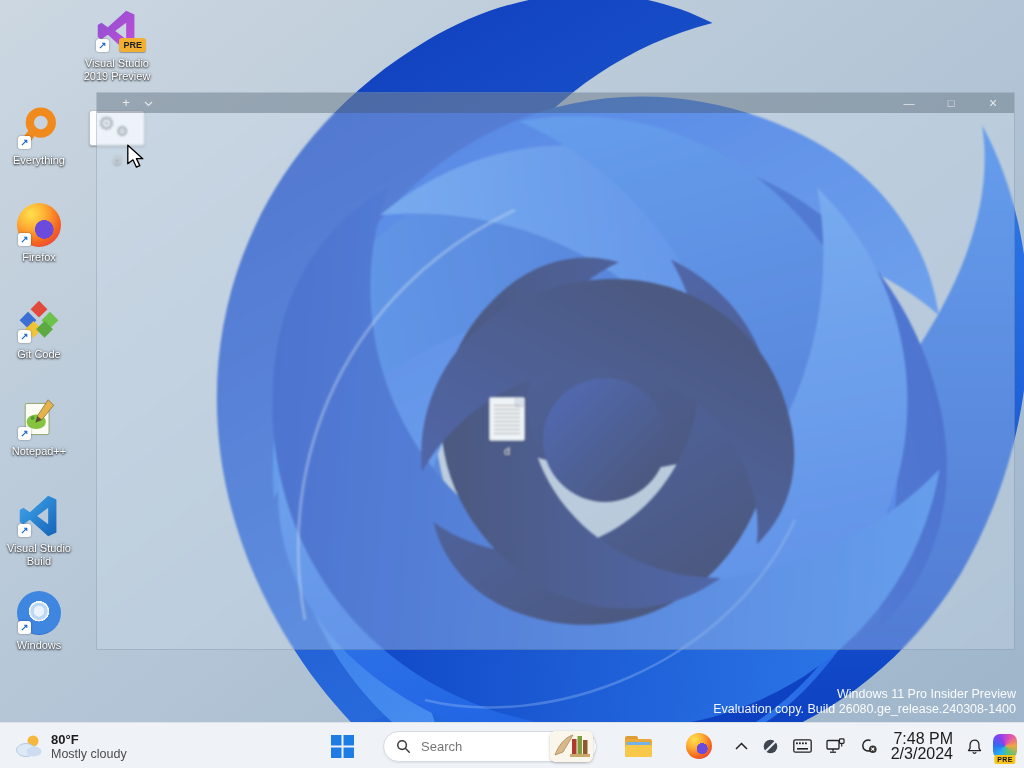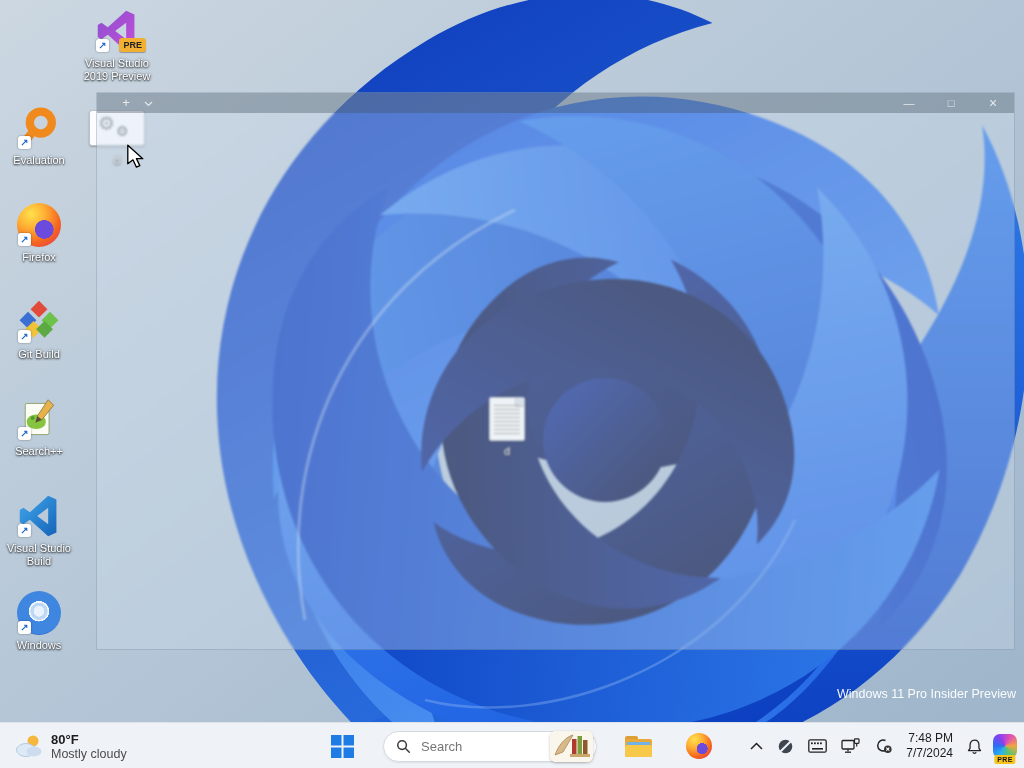--- a/index.html
+++ b/index.html
@@ -70,21 +70,21 @@
     font-family:"Liberation Sans","DejaVu Sans",sans-serif;}
   .hl-card{position:absolute;right:3px;top:-1px;width:43px;height:31px;background:#fff;border-radius:6px;
     box-shadow:0 1px 3px rgba(0,0,0,.25);overflow:hidden;}
   .tb-folder{position:relative;width:27px;height:21px;display:inline-block;}
   .tb-folder .f-back{position:absolute;left:0;top:0;width:13px;height:6px;background:#dd9f33;border-radius:2px 2px 0 0;}
   .tb-folder .f-back2{position:absolute;left:0;top:3px;width:27px;height:18px;background:#e8a83a;border-radius:2px;}
   .tb-folder .f-blue{position:absolute;left:2px;top:6px;width:23px;height:12px;background:#6fb3e8;border-radius:1px;}
   .tb-folder .f-front{position:absolute;left:0;top:9px;width:27px;height:12px;background:#f8c84a;border-radius:2px 2px 3px 3px;}
   .tb-right{position:absolute;right:4px;top:3px;height:40px;display:flex;align-items:center;}
   .tray-btn{height:36px;display:flex;align-items:center;justify-content:center;border-radius:5px;padding:0 7px;}
-  .clock{text-align:right;font-size:12px;color:#1c1c1c;line-height:15px;padding:0 6px;}
+  .clock{text-align:right;font-size:16px;color:#1c1c1c;line-height:15px;padding:0 6px;}
   .copilot{position:relative;width:30px;height:34px;display:flex;align-items:center;justify-content:center;}
   .copilot .orb{width:24px;height:24px;border-radius:7px;background-color:#4a90e0;
     background:conic-gradient(from 210deg, #2bb3f0, #2a6ff1, #8a3ff0, #e24fb4, #f0a63f, #58c470, #2bb3f0);}
   .copilot .pre{position:absolute;left:50%;transform:translateX(-50%);bottom:-1px;background:#f6c21c;color:#111;
     font-size:7px;font-weight:bold;line-height:9px;padding:0 3px;border-radius:2px;letter-spacing:.3px;}
 </style>
 </head>
 <body>
 
 <div class="desktop">
@@ -149,21 +149,21 @@
   </div>
 
   <div class="dicon" style="left:0;top:105px">
     <span class="art">
       <svg width="44" height="44" viewBox="0 0 48 48">
         <circle cx="26" cy="18" r="12" fill="none" stroke="#f08a1d" stroke-width="9"></circle>
         <line x1="15" y1="31" x2="7" y2="41" stroke="#f08a1d" stroke-width="9" stroke-linecap="round"></line>
       </svg>
       <span class="sc-badge">↗</span>
     </span>
-    <span class="lbl">Evaluation</span>
+    <span class="lbl">Everything</span>
   </div>
 
   <div class="dicon" style="left:78px;top:105px">
     <span class="art" style="width:58px">
       <span class="gear-rect">
         <span class="g1">⚙</span>
         <span class="g2">⚙</span>
       </span>
     </span>
     <span class="lbl">d</span>
@@ -181,35 +181,35 @@
     <span class="art">
       <svg width="44" height="44" viewBox="0 0 48 48">
         <rect x="17.5" y="3.5" width="13" height="13" transform="rotate(45 24 10)" fill="#e04b3b"></rect>
         <rect x="5.5" y="15.5" width="13" height="13" transform="rotate(45 12 22)" fill="#3b6fd4"></rect>
         <rect x="29.5" y="15.5" width="13" height="13" transform="rotate(45 36 22)" fill="#6cc24a"></rect>
         <rect x="11.5" y="25.5" width="13" height="13" transform="rotate(45 18 32)" fill="#f2c230" opacity="0.95"></rect>
         <rect x="23.5" y="25.5" width="13" height="13" transform="rotate(45 30 32)" fill="#57a83c" opacity="0.95"></rect>
       </svg>
       <span class="sc-badge">↗</span>
     </span>
-    <span class="lbl">Git Build</span>
+    <span class="lbl">Git Code</span>
   </div>
 
   <div class="dicon" style="left:0;top:396px">
     <span class="art">
       <svg width="44" height="44" viewBox="0 0 48 48">
         <rect x="9" y="7" width="26" height="34" rx="2" fill="#fbfcf3" stroke="#8aa06a"></rect>
         <ellipse cx="21" cy="27" rx="10.5" ry="8" fill="#86c440"></ellipse>
         <circle cx="17" cy="23" r="2.2" fill="#4f9e2f"></circle>
         <path d="M34 3 L40 9 L27 25 L22 21 Z" fill="#e8b24a" stroke="#7a6a3a" stroke-width="0.8"></path>
         <path d="M22 21 L27 25 L20 28 Z" fill="#5a4a32"></path>
       </svg>
       <span class="sc-badge">↗</span>
     </span>
-    <span class="lbl">Search++</span>
+    <span class="lbl">Notepad++</span>
   </div>
 
   <div class="dicon" style="left:0;top:493px">
     <span class="art">
       <svg width="44" height="44" viewBox="0 0 48 48">
         <defs>
             <linearGradient id="vsC" x1="0" y1="0" x2="1" y2="1">
           <stop offset="0" stop-color="#41a8ec"></stop>
               <stop offset="1" stop-color="#1563b8"></stop>
             </linearGradient>
@@ -257,20 +257,21 @@
   </div>
 
   <span class="cursor">
     <svg width="22" height="24" viewBox="0 0 16 20">
       <path d="M2 1 L2 16.5 L6.3 13.2 L9.2 19.3 L12 18 L9.2 12.2 L14.5 12.2 Z" fill="#fff" stroke="#000" stroke-width="1.1" stroke-linejoin="round"></path>
     </svg>
   </span>
 
   <div class="watermark">
     <div>Windows 11 Pro Insider Preview</div>
+    <div>Evaluation copy. Build 26080.ge_release.240308-1400</div>
   </div>
 
   <div class="taskbar">
 
     <div class="tb-weather">
       <svg width="30" height="26" viewBox="0 0 30 26">
         <circle cx="19" cy="8" r="5.5" fill="#f6b73c"></circle>
         <ellipse cx="12" cy="17" rx="9.5" ry="6.5" fill="#dde9f6" stroke="#b4c9e0"></ellipse>
         <ellipse cx="20" cy="18.5" rx="7.5" ry="5" fill="#cdddef"></ellipse>
       </svg>
@@ -360,21 +361,21 @@
       <span class="tray-btn">
         <svg width="18" height="16" viewBox="0 0 18 16">
           <path d="M10.5 2.5 A5.5 5.5 0 1 0 10.5 12.5" fill="none" stroke="#222" stroke-width="1.5"></path>
           <circle cx="12.8" cy="11.2" r="3.8" fill="#333"></circle>
           <path d="M11.3 9.7 L14.3 12.7 M14.3 9.7 L11.3 12.7" stroke="#fff" stroke-width="1.1"></path>
         </svg>
       </span>
 
       <span class="clock">
         <div>7:48 PM</div>
-        <div>7/7/2024</div>
+        <div>2/3/2024</div>
       </span>
 
       <span class="tray-btn">
         <svg width="17" height="17" viewBox="0 0 16 16">
           <path d="M8 2 C5.2 2 3.8 4.1 3.8 6.8 L3.8 9.8 L2.3 11.8 L13.7 11.8 L12.2 9.8 L12.2 6.8 C12.2 4.1 10.8 2 8 2 Z" fill="none" stroke="#222" stroke-width="1.2" stroke-linejoin="round"></path>
           <path d="M6.4 13.4 A1.8 1.8 0 0 0 9.6 13.4" fill="none" stroke="#222" stroke-width="1.2"></path>
         </svg>
       </span>
 
       <span class="copilot">

